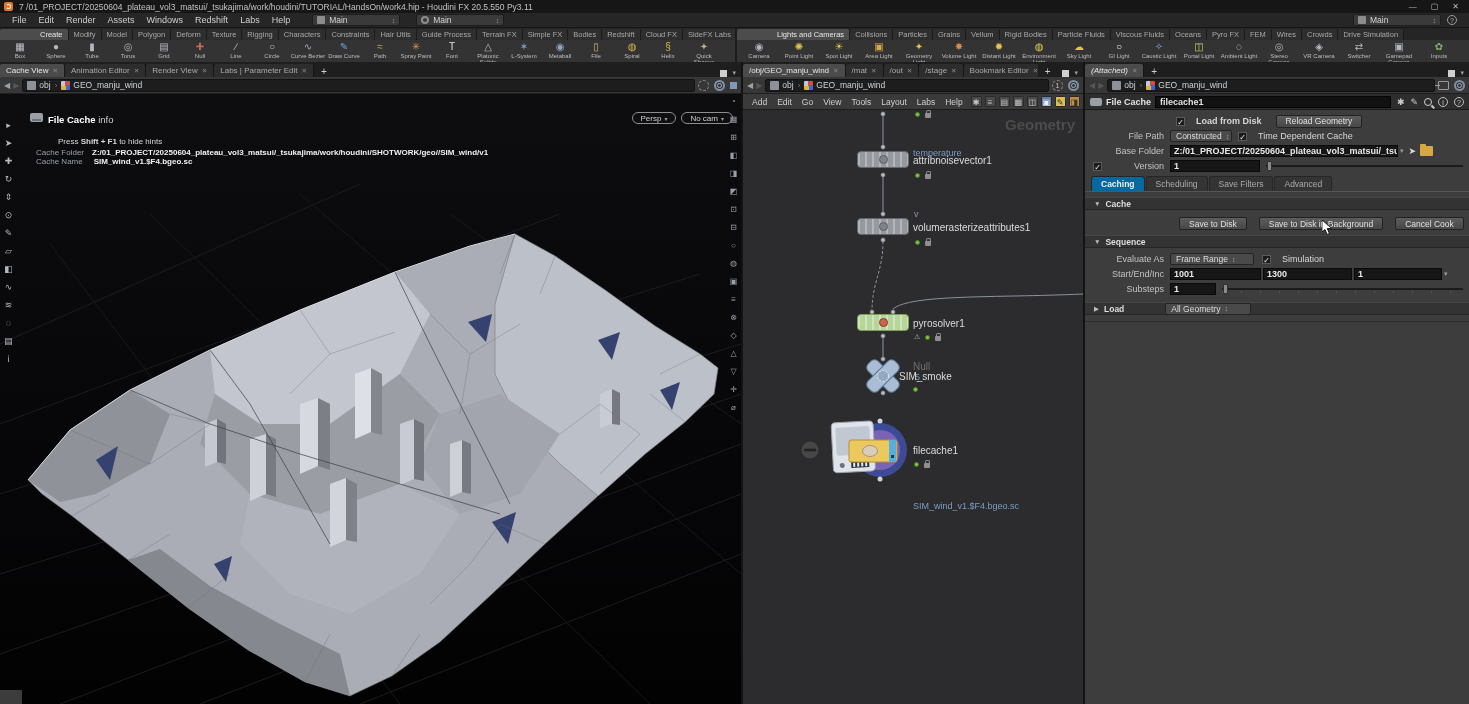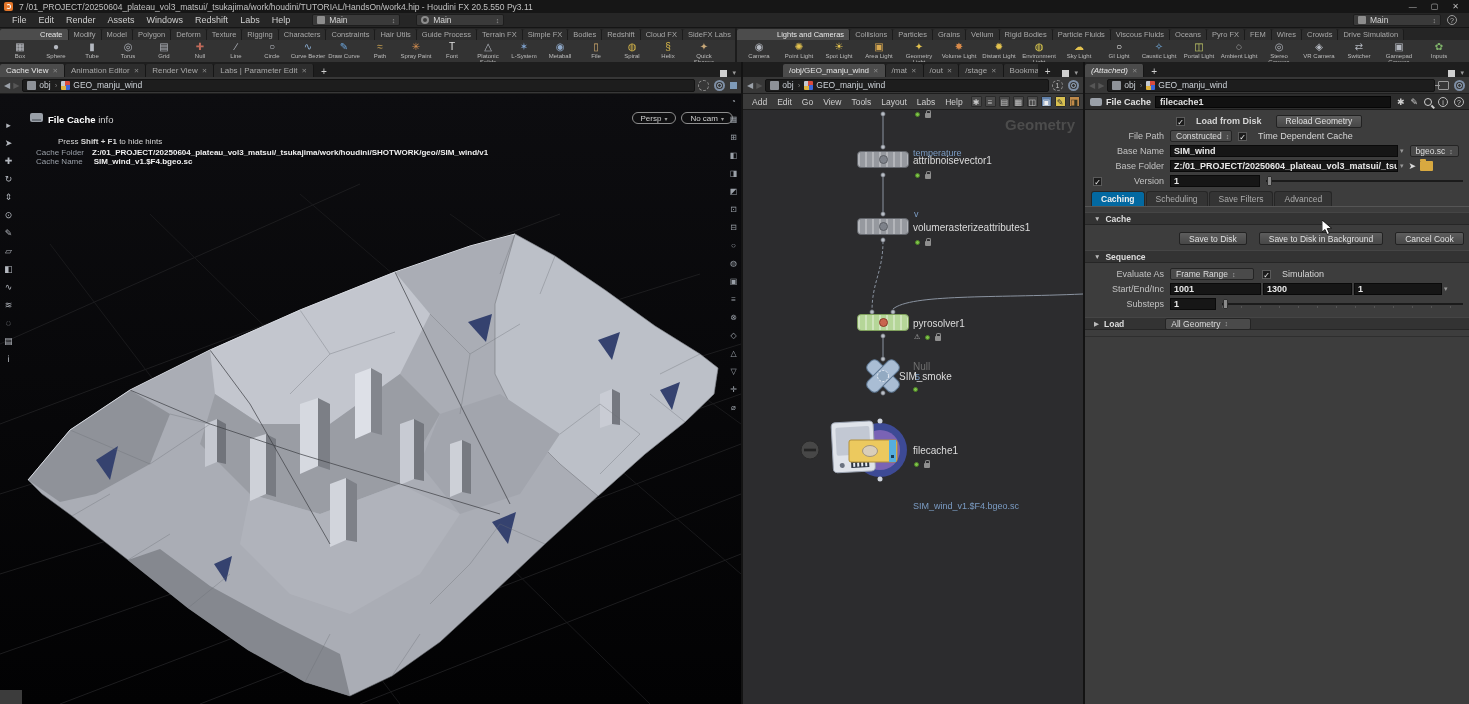--- a/index.html
+++ b/index.html
@@ -632,21 +632,21 @@
             <span class="vt">▽</span>
             <span class="vt">✛</span>
             <span class="vt">⌀</span>
           </div>
         <div class="vp-cornerblock"></div>
       </div>
     </div>
 
     <div class="pane mid">
       <div class="tabrow">
-        <span style="display:flex; overflow:hidden;margin-left:40px;">
+        <span style="display:flex; overflow:hidden;">
 
             <span class="ptab active">
               <span>/obj/GEO_manju_wind</span>
               <span class="x">✕</span>
             </span>
 
             <span class="ptab">
               <span>/mat</span>
               <span class="x">✕</span>
             </span>
@@ -878,29 +878,20 @@
         <div class="prow">
           <span class="plabel">File Path</span>
           <span class="dd" style="width:62px">
               <span>Constructed</span>
               <span class="spin">↕</span>
             </span>
           <span class="pcheck" style="margin-left:6px">✓</span>
           <span class="chklabel">Time Dependent Cache</span>
         </div>
 
-        <div class="prow">
-          <span class="plabel">Base Name</span>
-          <span class="pfield" style="width:228px">SIM_wind</span>
-          <span class="dd-icon" style="margin-left:2px">▾</span>
-          <span class="dd" style="margin-left:6px">
-              <span>bgeo.sc</span>
-              <span class="spin">↕</span>
-            </span>
-        </div>
 
         <div class="prow">
           <span class="plabel">Base Folder</span>
           <span class="pfield" style="width:228px">Z:/01_PROJECT/20250604_plateau_vol3_matsui/_tsukajima/work/h</span>
           <span class="dd-icon" style="margin-left:2px">▾</span>
           <span class="pointer-icon">➤</span>
           <span class="folder-icon"></span>
         </div>
 
         <div class="prow">

